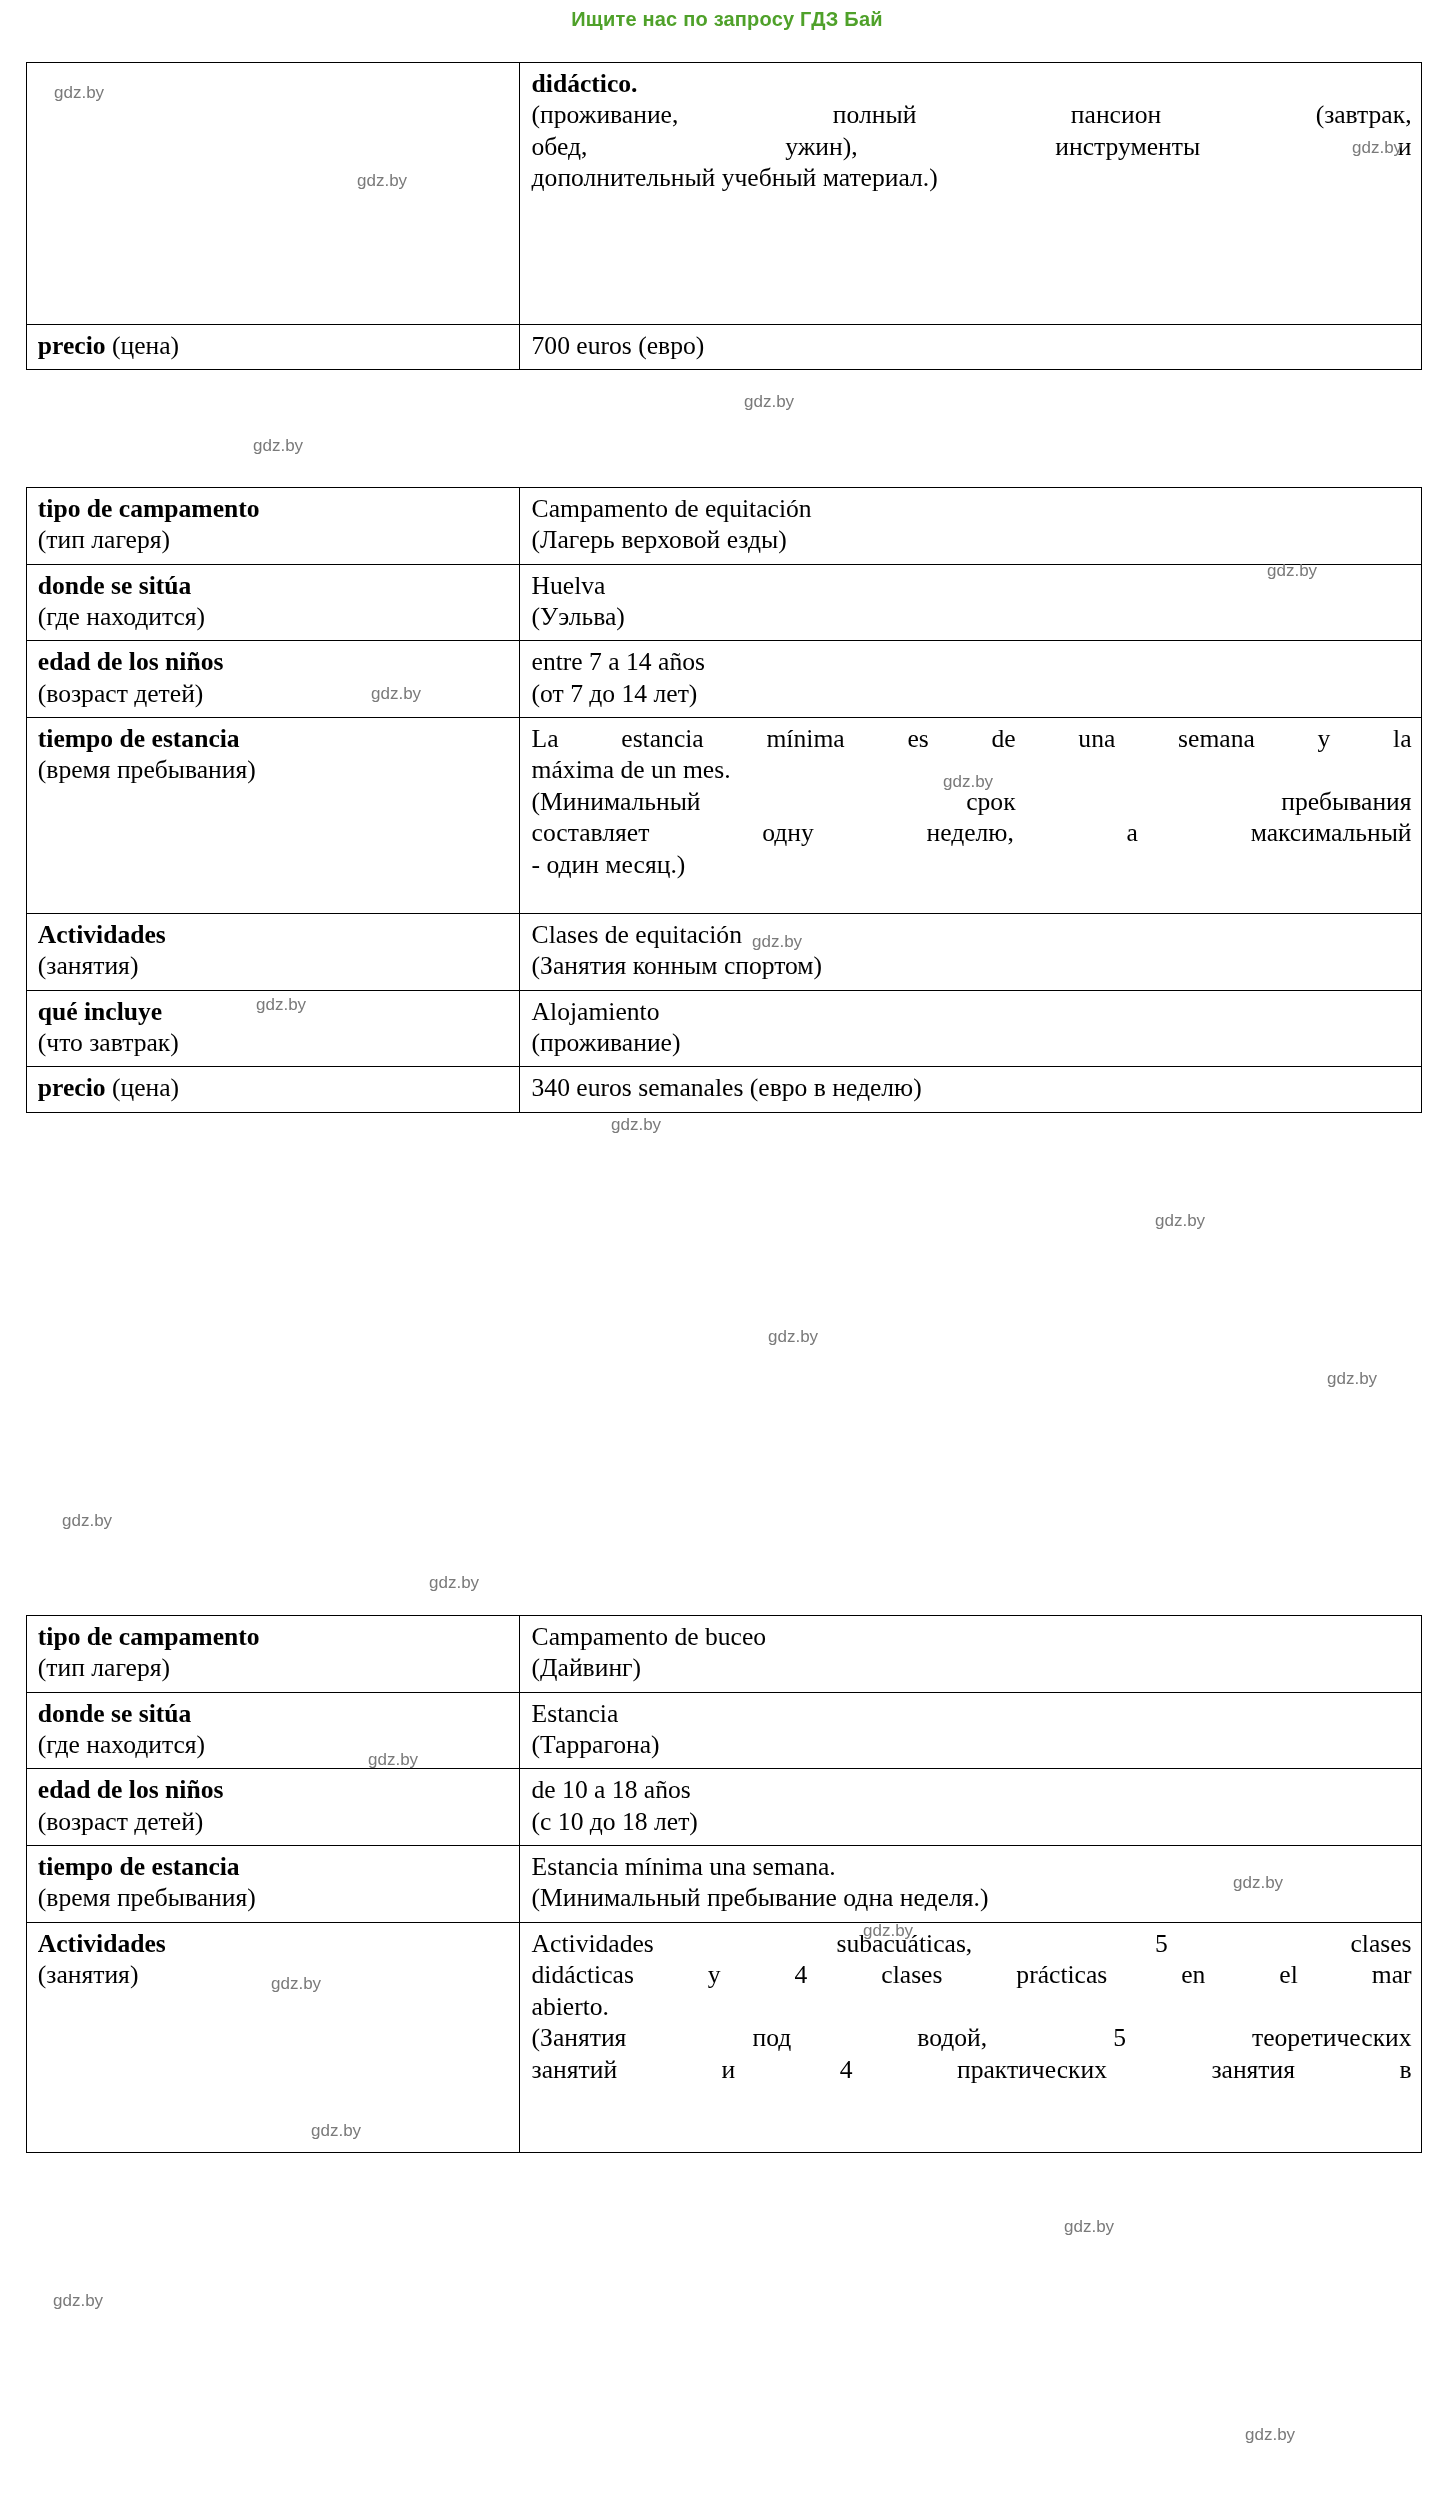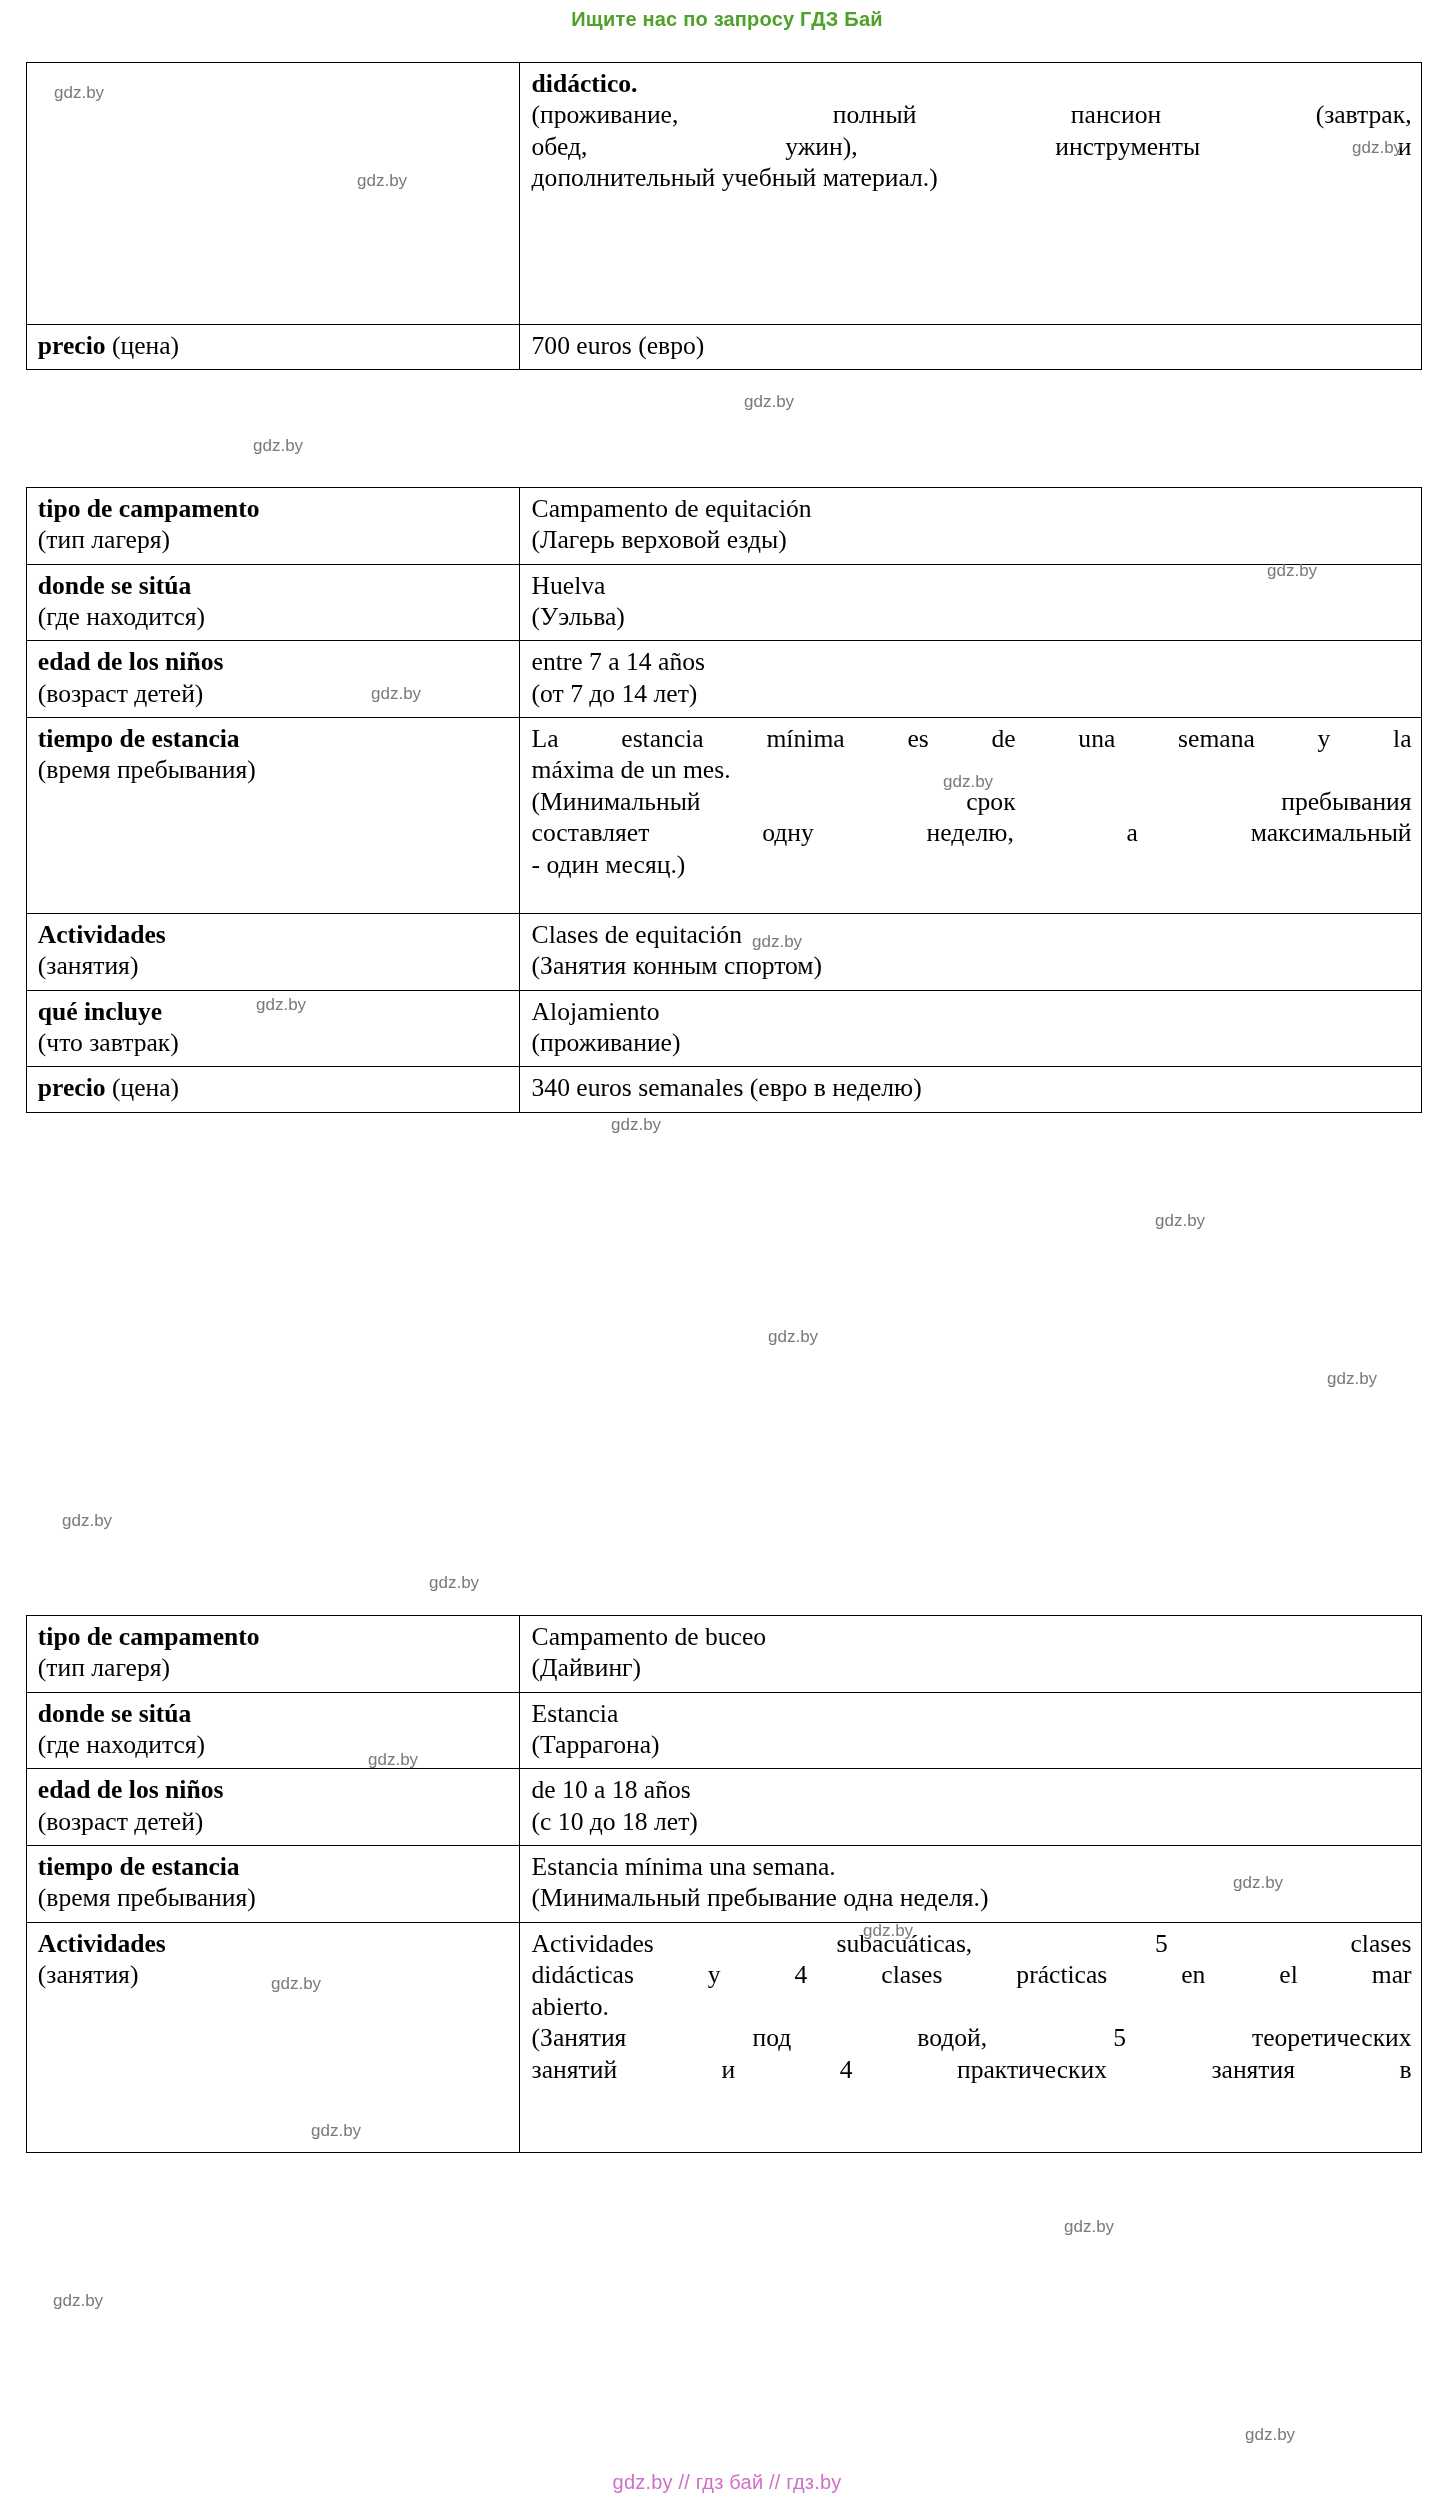--- a/index.html
+++ b/index.html
@@ -266,22 +266,15 @@
       <div class="wm" style="left: 368px; top: 1750px;">gdz.by</div>
       <div class="wm" style="left: 1233px; top: 1873px;">gdz.by</div>
       <div class="wm" style="left: 863px; top: 1921px;">gdz.by</div>
       <div class="wm" style="left: 271px; top: 1974px;">gdz.by</div>
       <div class="wm" style="left: 311px; top: 2121px;">gdz.by</div>
       <div class="wm" style="left: 1064px; top: 2217px;">gdz.by</div>
       <div class="wm" style="left: 53px; top: 2291px;">gdz.by</div>
       <div class="wm" style="left: 1245px; top: 2425px;">gdz.by</div>
     </div>
 
-  <div class="bottom-banner">
-    <span>gdz.by</span>
-    <span class="sep">//</span>
-    <span>гдз бай</span>
-    <span class="sep">//</span>
-    <span>гдз.by</span>
-  </div>
 
 </div>
 
 
 </body></html>

